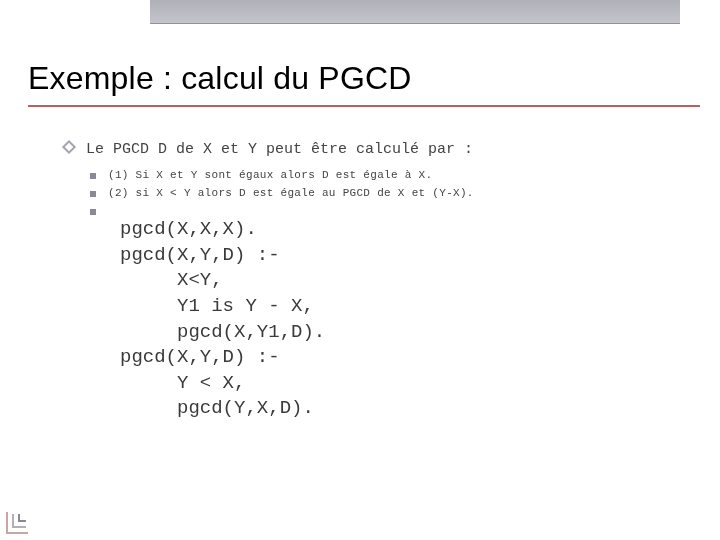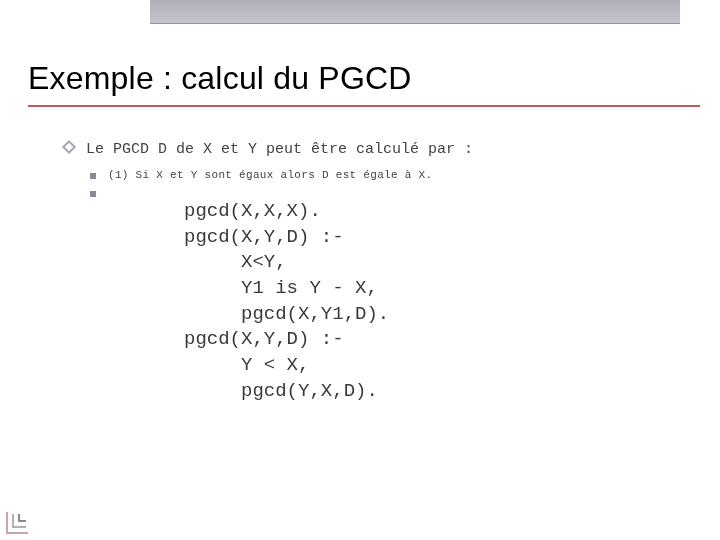--- a/index.html
+++ b/index.html
@@ -80,21 +80,21 @@
   }
   .sub-item .marker {
     position: absolute;
     left: 0;
     top: 5px;
     width: 6px; height: 6px;
     background: #8a8a96;
   }
   .code-block {
     margin-top: 16px;
-    margin-left: 120px;
+    margin-left: 56px;
     font-family: "Courier New", Courier, monospace;
     font-size: 19px;
     line-height: 1.35;
     color: #3a3a3a;
     white-space: pre;
   }
   .corner-deco {
     position: absolute;
     left: 6px;
     bottom: 6px;
@@ -153,20 +153,24 @@
     <span class="marker"></span>
     <span>Le PGCD D de X et Y peut être calculé par :</span>
   </div>
   <div class="sub-list">
     <div class="sub-item">
       <span class="marker"></span>
       <span>(1) Si X et Y sont égaux alors D est égale à X.</span>
     </div>
     <div class="sub-item">
       <span class="marker"></span>
+      <span>(2) si X &lt; Y alors D est égale au PGCD  de X et (Y-X).</span>
+    </div>
+    <div class="sub-item">
+      <span class="marker"></span>
     </div>
   </div>
   <div class="code-block">pgcd(X,X,X).
 pgcd(X,Y,D) :-
      X&lt;Y,
      Y1 is Y - X,
      pgcd(X,Y1,D).
 pgcd(X,Y,D) :-
      Y &lt; X,
      pgcd(Y,X,D).</div>

